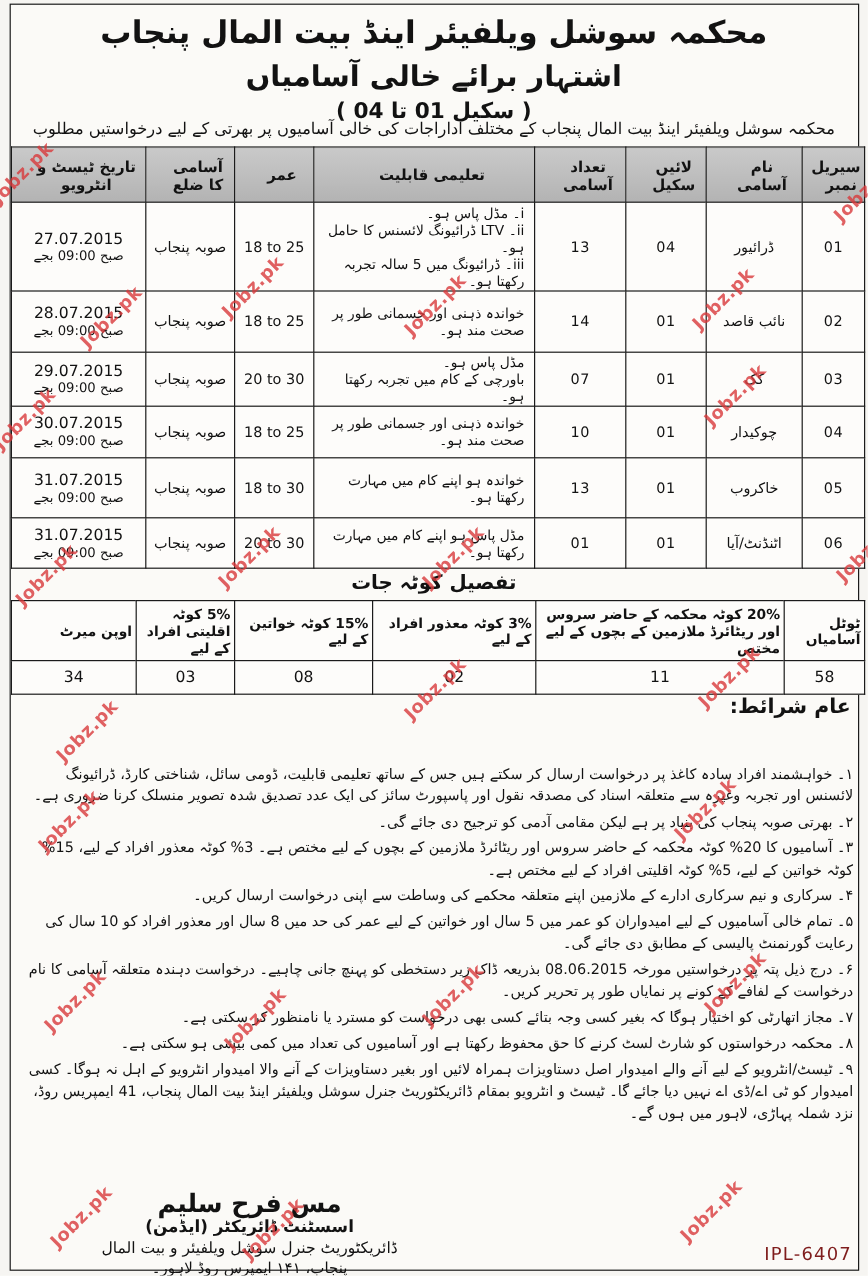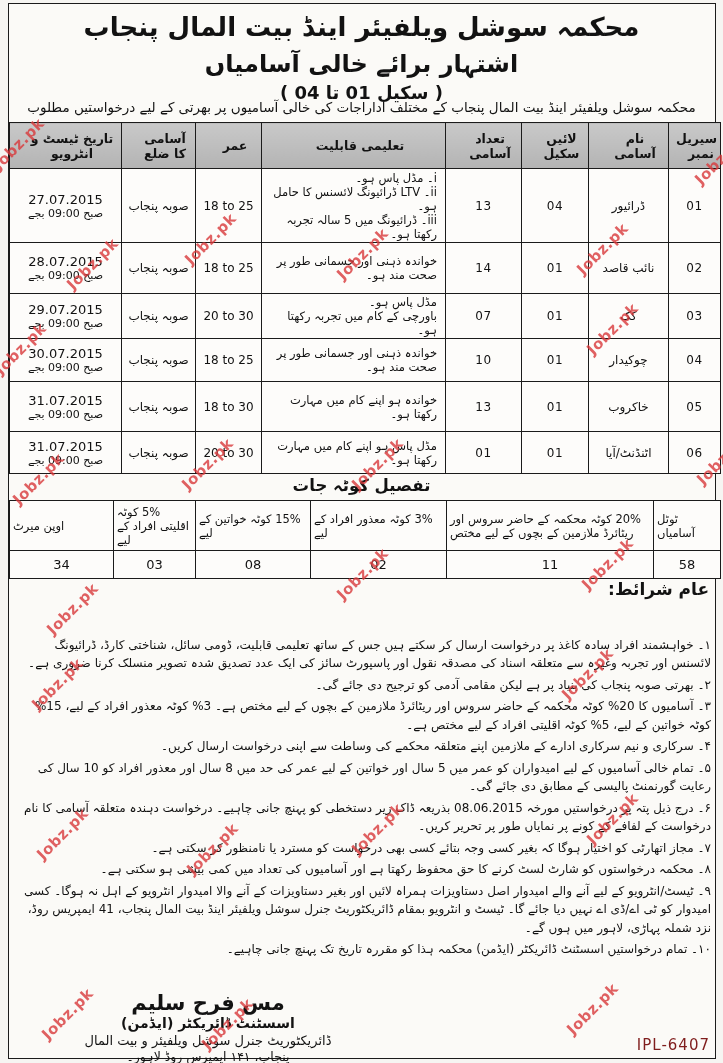--- a/index.html
+++ b/index.html
@@ -30,21 +30,21 @@
   }
   .jobs td{font-size:12px;text-align:center;}
   .qual{text-align:right !important;white-space:pre-line;padding-right:8px !important;font-size:11.5px !important;}
   .num{font-size:13px;letter-spacing:.5px;}
   .date{font-size:13px;direction:ltr;}
   .time{font-size:11px;display:block;direction:rtl;}
   .age{direction:ltr;font-size:12.5px;}
   
   .quota-title{position:absolute;left:10px;top:476px;width:703px;text-align:center;font-weight:bold;font-size:16.5px;}
   .quota{position:absolute;left:9px;top:500px;width:711px;}
-  .quota th{font-size:11.5px;font-weight:normal;text-align:left;background:#fdfcfa;height:47px;}
+  .quota th{font-size:11.5px;font-weight:bold;text-align:right;background:#fdfcfa;height:47px;}
   .quota td{font-size:13px;text-align:center;height:25px;}
   
   .cond-title{position:absolute;right:14px;top:579px;font-weight:bold;font-size:17px;}
   .conds{
     position:absolute;left:13px;top:607px;width:698px;height:366px;overflow:hidden;
     text-align:right;font-size:12px;line-height:1.54;margin-top:29px;
   }
   .cond{margin-bottom:3px;}
   
   .sig{position:absolute;left:58px;top:974px;width:300px;text-align:center;margin-top:17px;}
@@ -191,21 +191,20 @@
 <div class="conds urdu">
   <div class="cond">۱۔ خواہشمند افراد سادہ کاغذ پر درخواست ارسال کر سکتے ہیں جس کے ساتھ تعلیمی قابلیت، ڈومی سائل، شناختی کارڈ، ڈرائیونگ لائسنس اور تجربہ وغیرہ سے متعلقہ اسناد کی مصدقہ نقول اور پاسپورٹ سائز کی ایک عدد تصدیق شدہ تصویر منسلک کرنا ضروری ہے۔</div>
   <div class="cond">۲۔ بھرتی صوبہ پنجاب کی بنیاد پر ہے لیکن مقامی آدمی کو ترجیح دی جائے گی۔</div>
   <div class="cond">۳۔ آسامیوں کا 20% کوٹہ محکمہ کے حاضر سروس اور ریٹائرڈ ملازمین کے بچوں کے لیے مختص ہے۔ 3% کوٹہ معذور افراد کے لیے، 15% کوٹہ خواتین کے لیے، 5% کوٹہ اقلیتی افراد کے لیے مختص ہے۔</div>
   <div class="cond">۴۔ سرکاری و نیم سرکاری ادارے کے ملازمین اپنے متعلقہ محکمے کی وساطت سے اپنی درخواست ارسال کریں۔</div>
   <div class="cond">۵۔ تمام خالی آسامیوں کے لیے امیدواران کو عمر میں 5 سال اور خواتین کے لیے عمر کی حد میں 8 سال اور معذور افراد کو 10 سال کی رعایت گورنمنٹ پالیسی کے مطابق دی جائے گی۔</div>
   <div class="cond">۶۔ درج ذیل پتہ پر درخواستیں مورخہ 08.06.2015 بذریعہ ڈاک زیر دستخطی کو پہنچ جانی چاہیے۔ درخواست دہندہ متعلقہ آسامی کا نام درخواست کے لفافے کے کونے پر نمایاں طور پر تحریر کریں۔</div>
   <div class="cond">۷۔ مجاز اتھارٹی کو اختیار ہوگا کہ بغیر کسی وجہ بتائے کسی بھی درخواست کو مسترد یا نامنظور کر سکتی ہے۔</div>
   <div class="cond">۸۔ محکمہ درخواستوں کو شارٹ لسٹ کرنے کا حق محفوظ رکھتا ہے اور آسامیوں کی تعداد میں کمی بیشی ہو سکتی ہے۔</div>
   <div class="cond">۹۔ ٹیسٹ/انٹرویو کے لیے آنے والے امیدوار اصل دستاویزات ہمراہ لائیں اور بغیر دستاویزات کے آنے والا امیدوار انٹرویو کے اہل نہ ہوگا۔ کسی امیدوار کو ٹی اے/ڈی اے نہیں دیا جائے گا۔ ٹیسٹ و انٹرویو بمقام ڈائریکٹوریٹ جنرل سوشل ویلفیئر اینڈ بیت المال پنجاب، 41 ایمپریس روڈ، نزد شملہ پہاڑی، لاہور میں ہوں گے۔</div>
-  <div class="cond">۱۰۔ تمام درخواستیں اسسٹنٹ ڈائریکٹر (ایڈمن) محکمہ ہذا کو مقررہ تاریخ تک پہنچ جانی چاہیے۔</div>
 </div>
 
 <div class="sig urdu">
   <div class="sig-name">مس فرح سلیم</div>
   <div class="sig-title">اسسٹنٹ ڈائریکٹر (ایڈمن)</div>
   <div class="sig-org">ڈائریکٹوریٹ جنرل سوشل ویلفیئر و بیت المال</div>
   <div class="sig-addr">پنجاب، ۱۴۱ ایمپرس روڈ لاہور۔</div>
 </div>
 
 <div class="ipl">IPL-6407</div>

